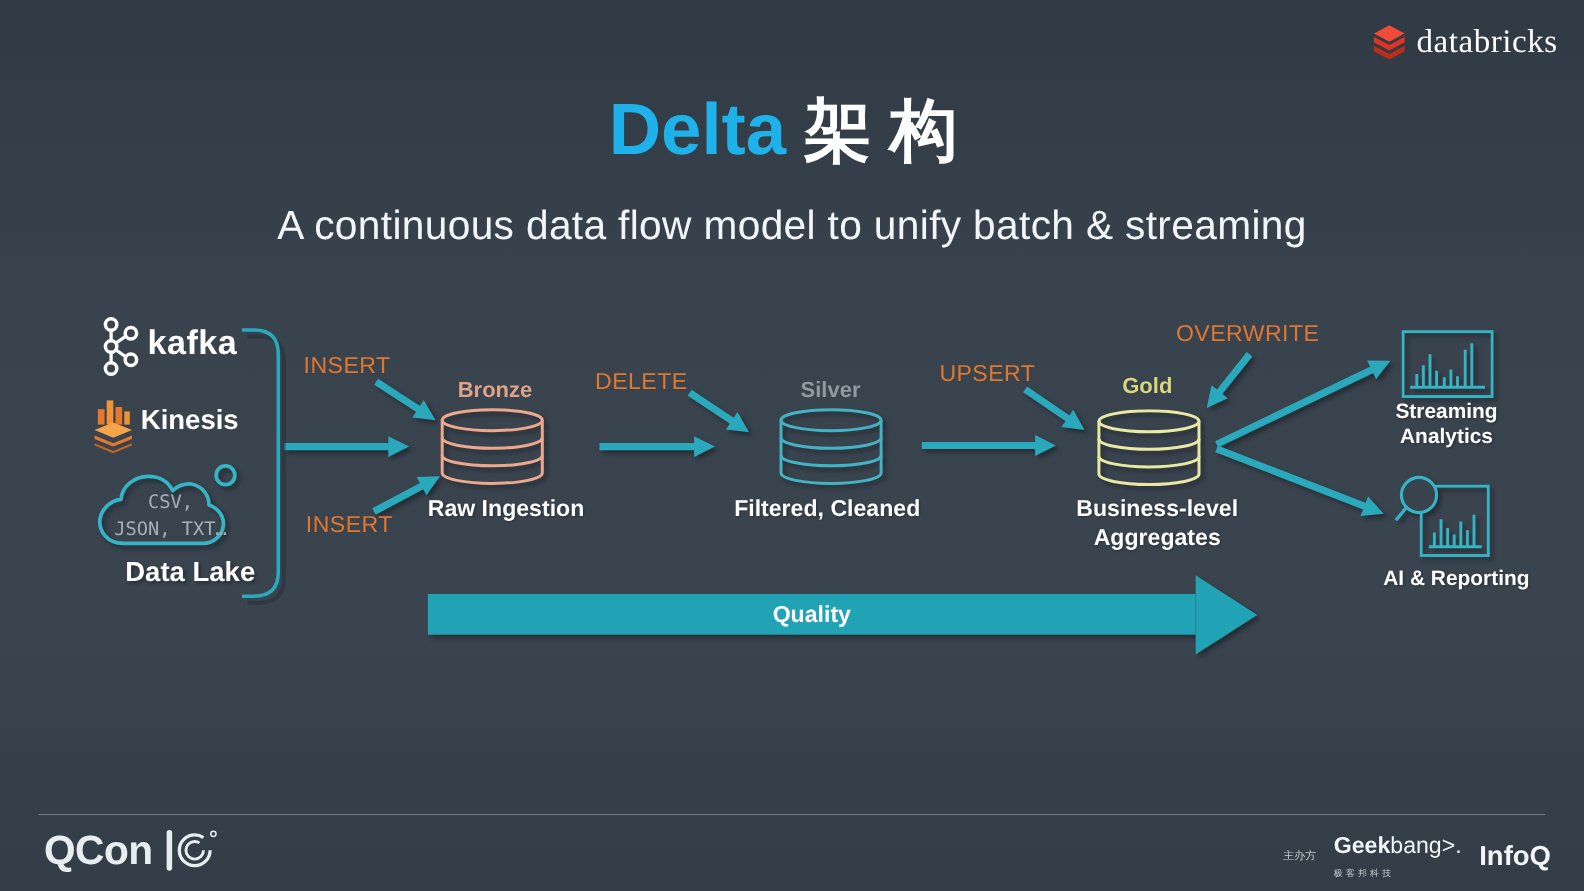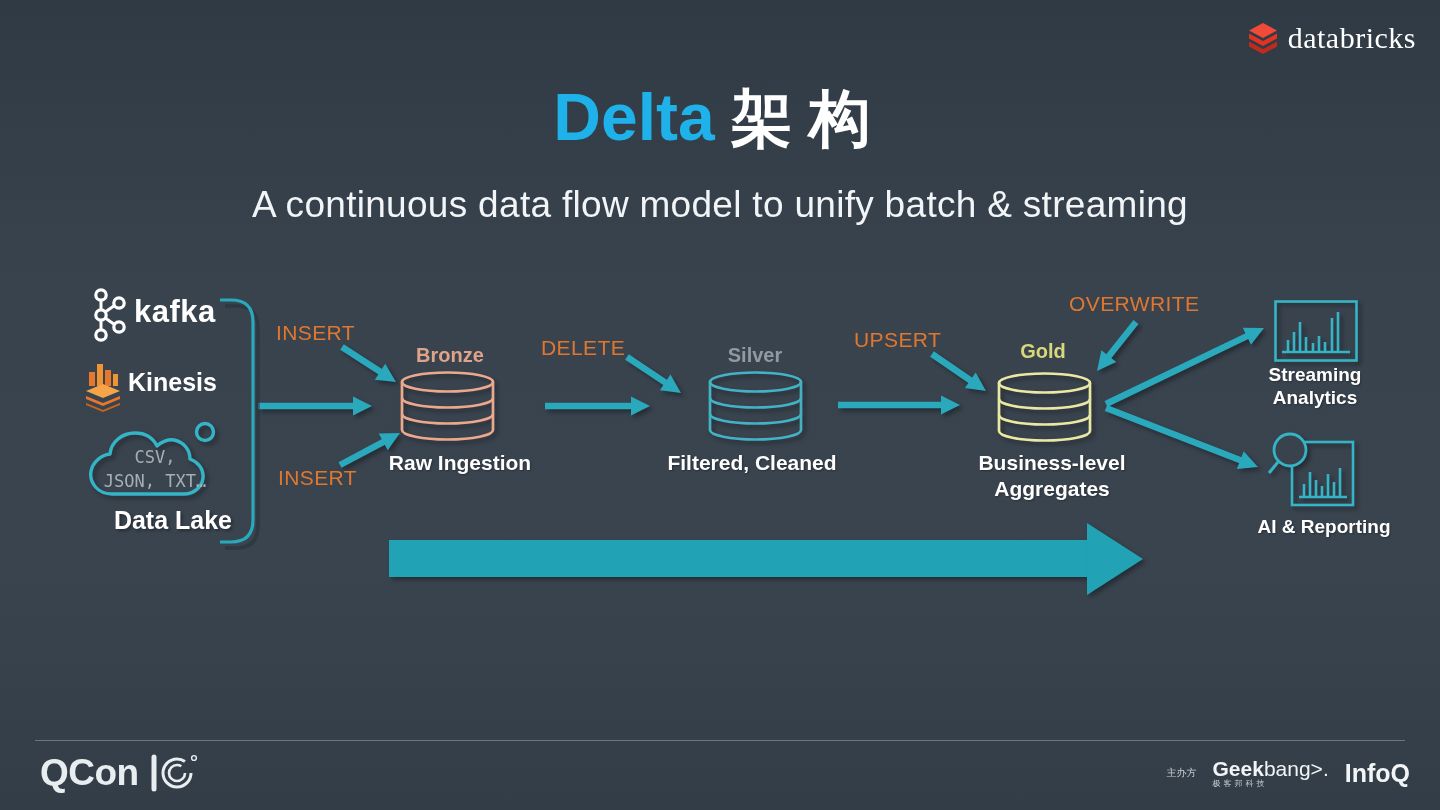--- a/index.html
+++ b/index.html
@@ -45,21 +45,21 @@
   .quality-label{left:389px; top:547px; width:698px; text-align:center; font-size:21px; font-weight:bold; color:#fff;}
   
   .footer-line{left:35px; top:740px; width:1370px; height:1px; background:rgba(255,255,255,.28);}
   .qcon{left:40px; top:752px; display:flex; align-items:center; gap:10px; color:#E8EDF0;justify-content:space-between;}
   .qcon-word{font-size:37px; font-weight:800; letter-spacing:-.5px;}
   .hosts{right:30px; top:758px; display:flex; align-items:center; gap:16px;}
   .host-label{font-size:10px; color:#C7CDD2;}
   .gb-block{text-align:left; line-height:1;}
   .gb-main{font-size:21px; color:#F2F5F7;}
   .gb-bold{font-weight:800;}
-  .gb-sub{font-size:8px; color:#C7CDD2; letter-spacing:3px; margin-top:1px;}
+  .gb-sub{font-size:8px; color:#C7CDD2; letter-spacing:3px; margin-top:11px;}
   .infoq{font-size:25px; font-weight:800; color:#F2F5F7;}
   svg{display:block;}
 </style>
 </head>
 <body>
 
 <div class="slide">
 
   <svg id="arrows-layer" class="abs shadowed" style="left:0;top:0;pointer-events:none;" width="1440" height="810" viewBox="0 0 1440 810">
       <g>
@@ -243,20 +243,21 @@
     <circle cx="35" cy="22" r="16" fill="#39434E" stroke="#35B4C6" stroke-width="2.8"></circle>
     <line x1="23" y1="34" x2="14" y2="45" stroke="#35B4C6" stroke-width="3"></line>
   </svg>
   <div class="abs caption cap-ai">
     <div>AI &amp; Reporting</div>
     <div></div>
   </div>
 
   <div class="abs quality-body shadowed"></div>
   <div class="abs quality-head shadowed"></div>
+  <div class="abs quality-label">Quality</div>
 
   <div class="abs footer-line"></div>
   <div class="abs qcon">
     <span class="qcon-word">QCon</span>
     <svg width="52" height="42" viewBox="0 0 52 42" aria-label="10">
       <line x1="5" y1="5" x2="5" y2="37" stroke="#E8EDF0" stroke-width="5" stroke-linecap="round"></line>
       <circle cx="28" cy="21" r="14" fill="none" stroke="#E8EDF0" stroke-width="3" stroke-dasharray="74 14"></circle>
       <circle cx="28" cy="21" r="8" fill="none" stroke="#E8EDF0" stroke-width="2.6" stroke-dasharray="42 8"></circle>
       <circle cx="45" cy="6" r="2.4" fill="none" stroke="#E8EDF0" stroke-width="1.4"></circle>
     </svg>

